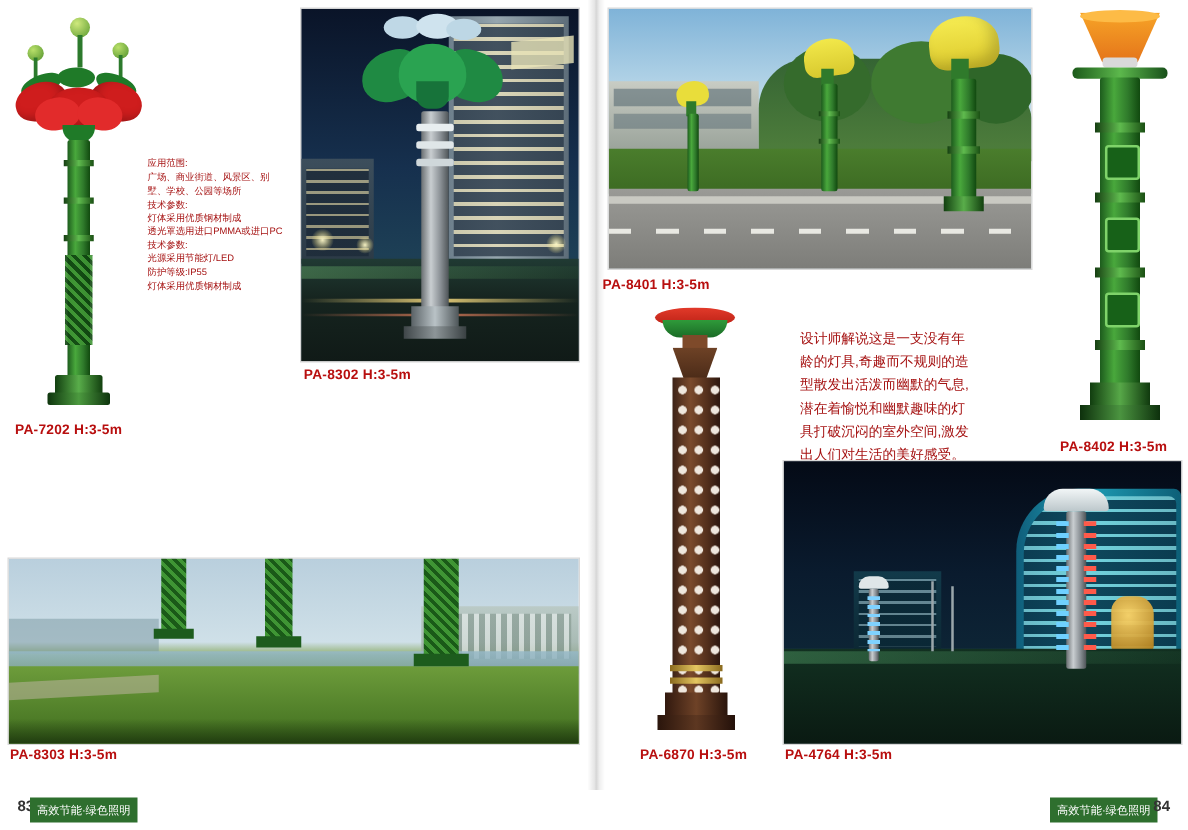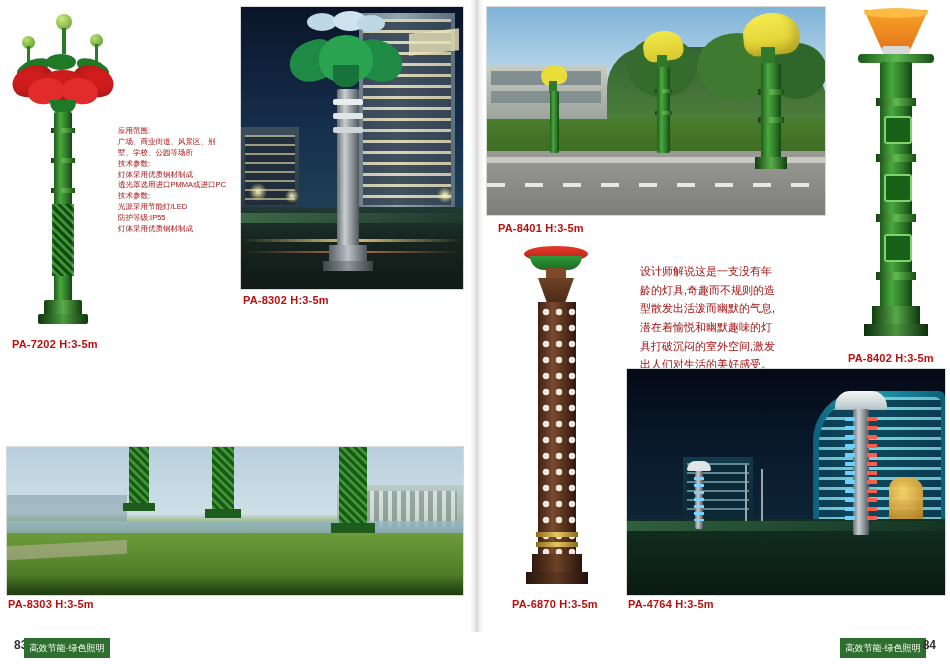--- a/index.html
+++ b/index.html
@@ -233,21 +233,21 @@
 
     <div style="position:absolute;left:248px;top:6px;width:80px;height:160px;">
       <div style="position:absolute;left:8px;top:0;width:56px;height:42px;background:linear-gradient(#f6ec52,#dcc92c);border-radius:50% 50% 14px 14px;transform:rotate(-6deg);box-shadow:inset -6px -6px 10px rgba(0,0,0,.18);"></div>
       <div style="position:absolute;left:26px;top:34px;width:14px;height:18px;background:#2f7a2b;"></div>
       <div class="pole" style="left:26px;top:50px;width:20px;height:104px;"></div>
       <div class="band" style="left:23px;top:76px;width:26px;height:6px;"></div>
       <div class="band" style="left:23px;top:104px;width:26px;height:6px;"></div>
       <div style="position:absolute;left:20px;top:144px;width:32px;height:12px;background:linear-gradient(to right,#123f10,#59ad4a,#12400f);"></div>
     </div>
   </div>
-  <div class="caption" style="left:498px;top:222px;">PA-8401  H:3-5m</div>
+  <div class="caption" style="left:482px;top:222px;">PA-8401  H:3-5m</div>
 
   <div class="render" id="r8402">
 
     <div style="position:absolute;left:14px;top:4px;width:64px;height:40px;background:linear-gradient(#f7a427,#e4741a);clip-path:polygon(0 0,100% 0,72% 100%,28% 100%);"></div>
     <div style="position:absolute;left:14px;top:2px;width:64px;height:10px;background:#fdbb46;border-radius:50%;"></div>
     <div style="position:absolute;left:32px;top:40px;width:28px;height:8px;background:#d9d9d9;border-radius:3px;"></div>
 
     <div style="position:absolute;left:8px;top:48px;width:76px;height:9px;background:linear-gradient(to right,#1c5a1a,#5cb84c,#18501a);border-radius:4px;"></div>
 
     <div class="pole" style="left:30px;top:56px;width:32px;height:250px;"></div>

